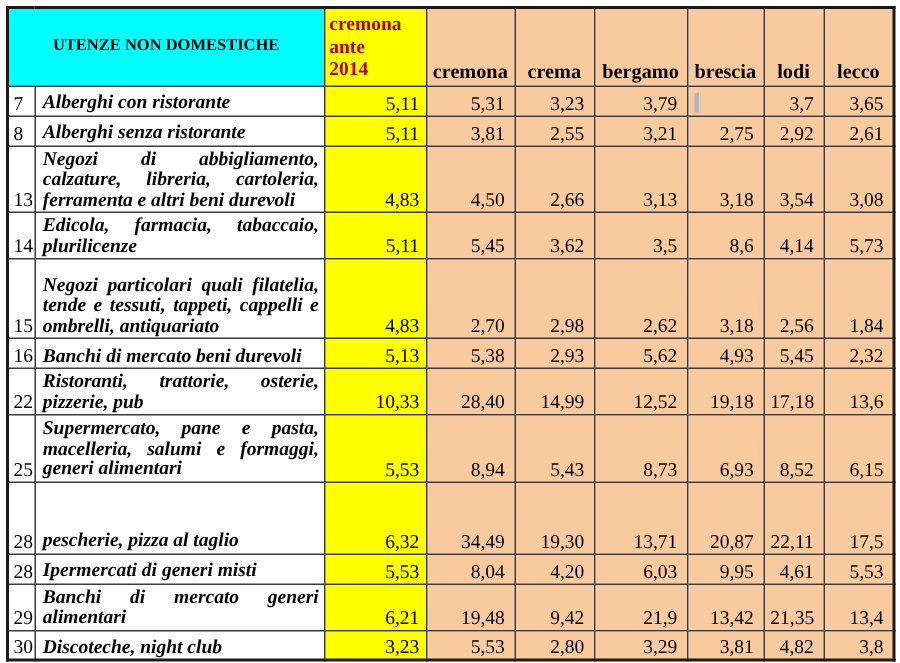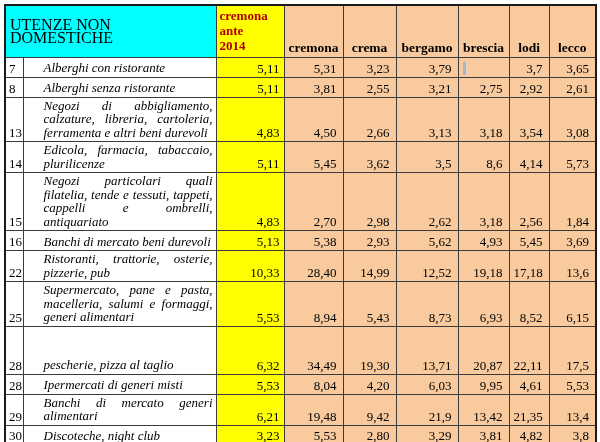--- a/index.html
+++ b/index.html
@@ -20,22 +20,22 @@
   .tariff th,.tariff td{
     border:1px solid var(--inner);
     font-size:13px;line-height:13px;
     padding:1px 4px 2px 4px;
     overflow:hidden;
   }
   
   .tariff thead tr{height:52px;}
   th.title{
     background:var(--cyan);
-    font-weight:normal;font-size:16px;
-    text-align:left;vertical-align:middle;
+    font-weight:bold;font-size:11px;
+    text-align:center;vertical-align:middle;
   }
   th.ante-h{
     background:var(--yellow);
     color:var(--red);font-weight:bold;font-size:13px;line-height:15px;
     text-align:left;vertical-align:top;white-space:pre-line;
     padding-top:2px;padding-left:3px;
   }
   th.city{
     background:var(--peach);
     font-weight:bold;font-size:13.5px;
@@ -44,24 +44,24 @@
   }
   
   .tariff tbody tr{height:20px;}
   .tariff tbody tr:nth-child(5){height:53px;} 
   .tariff tbody tr:nth-child(9){height:48px;} 
   td.num{
     background:#fff;text-align:left;vertical-align:bottom;
     padding-left:3px;font-size:13px;
   }
   td.desc{
-    background:#fff;font-weight:normal;font-style:italic;
+    background:#fff;font-weight:bold;font-style:italic;
     text-align:justify;text-align-last:left;-moz-text-align-last:left;
     vertical-align:bottom;font-size:13px;line-height:13.5px;
-    padding-left:20px;padding-right:3px;
+    padding-left:5px;padding-right:3px;
   }
   td.ante{
     background:var(--yellow);text-align:right;vertical-align:bottom;
     padding-right:4px;
   }
   td.val{
     background:var(--peach);text-align:right;vertical-align:bottom;
     padding-right:6px;
   }
   .artifact{
@@ -159,21 +159,21 @@
         </tr>
         <tr>
           <td class="num">16</td>
           <td class="desc">Banchi di mercato beni durevoli</td>
           <td class="ante">5,13</td>
           <td class="val">5,38</td>
           <td class="val">2,93</td>
           <td class="val">5,62</td>
           <td class="val">4,93</td>
           <td class="val">5,45</td>
-          <td class="val">3,69</td>
+          <td class="val">2,32</td>
         </tr>
         <tr>
           <td class="num">22</td>
           <td class="desc">Ristoranti, trattorie, osterie, pizzerie, pub</td>
           <td class="ante">10,33</td>
           <td class="val">28,40</td>
           <td class="val">14,99</td>
           <td class="val">12,52</td>
           <td class="val">19,18</td>
           <td class="val">17,18</td>

